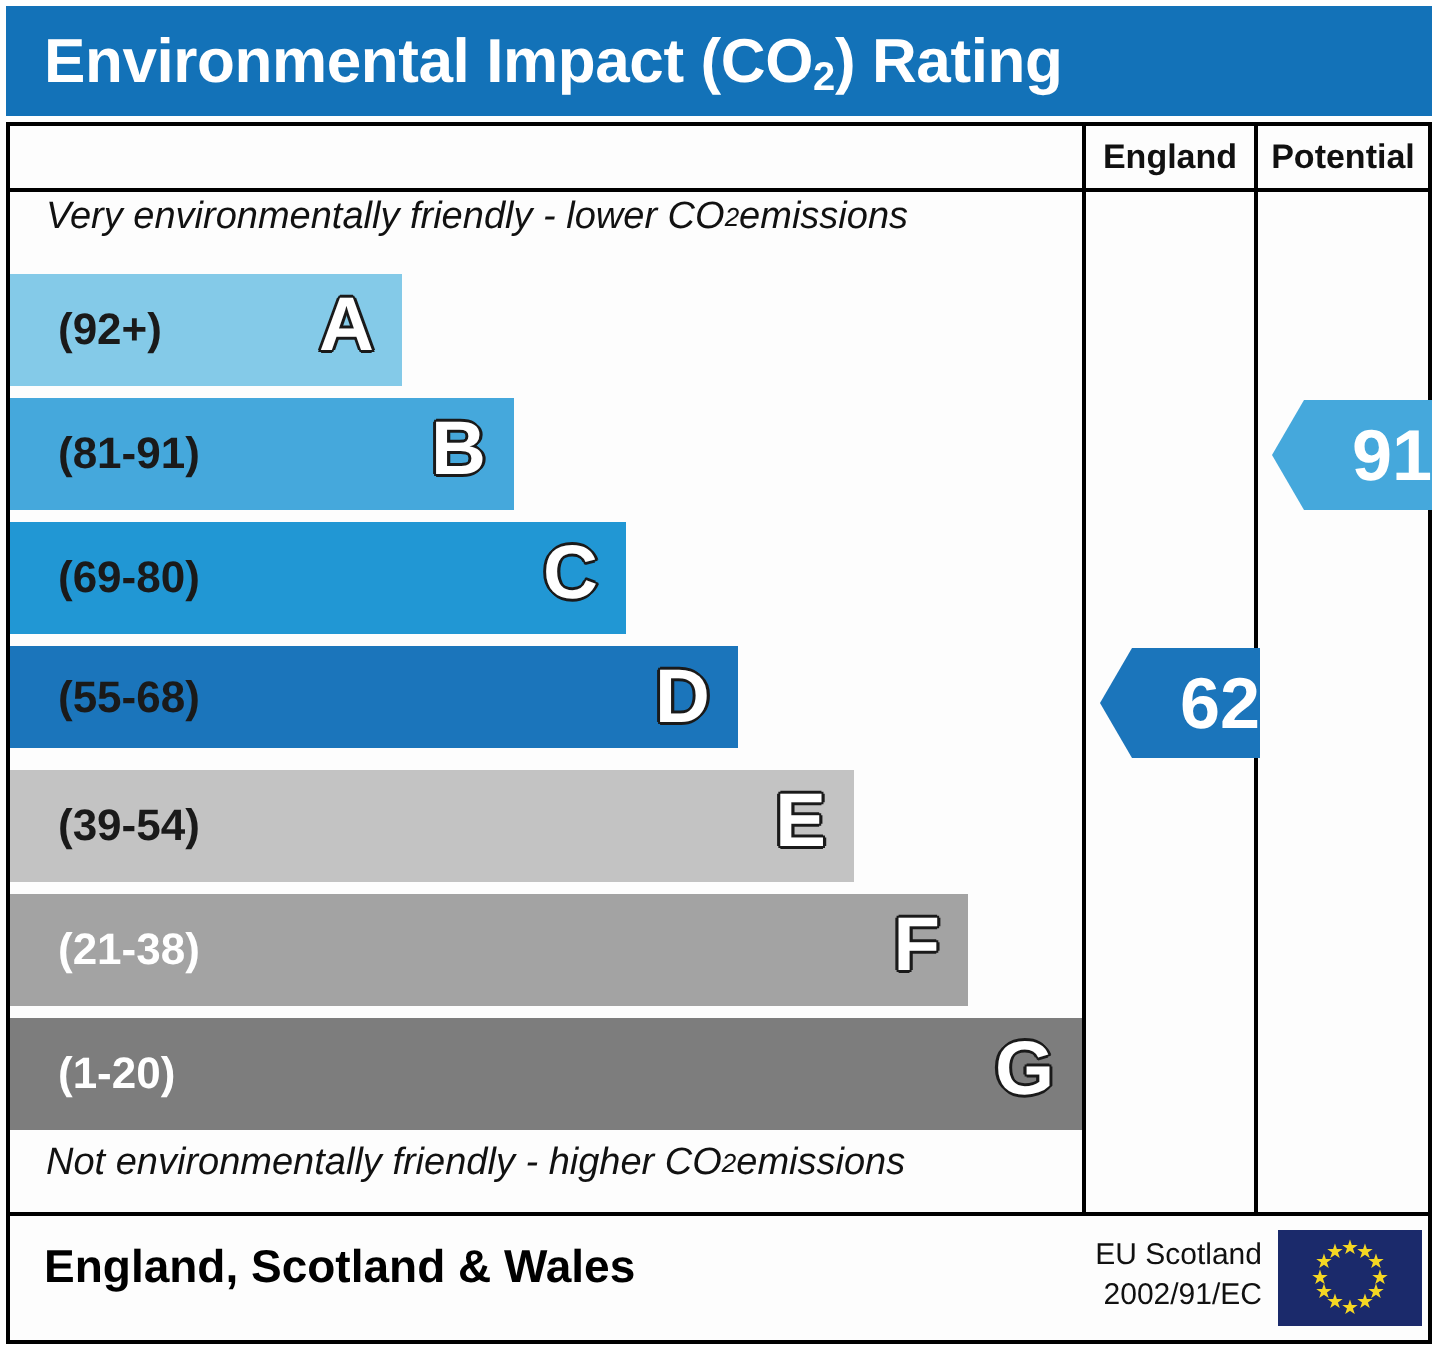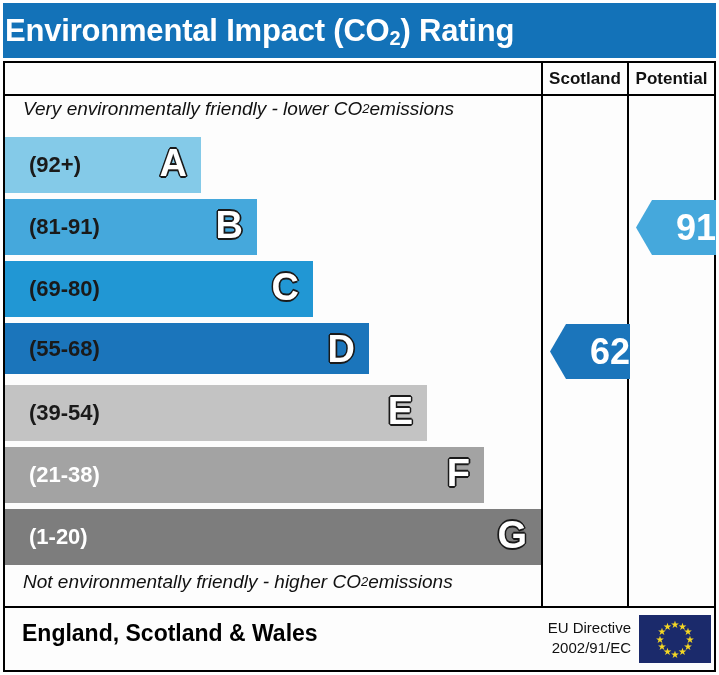--- a/index.html
+++ b/index.html
@@ -30,21 +30,21 @@
     height: 55px;
     background: #1372b8;
     box-sizing: border-box;
     display: flex;
     align-items: center;
   }
   .title-text {
     color: #ffffff;
     font-size: 31px;
     font-weight: bold;
-    padding-left: 2px;
+    padding-left: 19px;
     letter-spacing: -0.2px;
     white-space: nowrap;
   }
   .title-text sub {
     font-size: 20px;
     vertical-align: baseline;
     position: relative;
     top: 4px;
   }
 
@@ -227,21 +227,21 @@
 
   <div class="title-bar">
     <div class="title-text">
       <span>Environmental Impact (CO</span><sub>2</sub><span>) Rating</span>
     </div>
   </div>
 
   <div class="grid">
 
     <div class="col-head-row">
-      <div class="col-head current">Scotland</div>
+      <div class="col-head current">England</div>
       <div class="col-head potential">Potential</div>
     </div>
 
     <div class="vline v1"></div>
     <div class="vline v2"></div>
 
     <div class="caption top">
       <span>Very environmentally friendly - lower CO</span>
         <sub>2</sub>
         <span> emissions</span>
@@ -289,21 +289,21 @@
 
     <div class="caption bottom">
       <span>Not environmentally friendly - higher CO</span>
         <sub>2</sub>
         <span> emissions</span>
     </div>
 
     <div class="footer">
       <div class="footer-region">England, Scotland &amp; Wales</div>
       <div class="footer-directive">
-        <div>EU Directive</div>
+        <div>EU Scotland</div>
         <div>2002/91/EC</div>
       </div>
       <div class="eu-flag">
           <span class="star" style="color: rgb(245, 215, 35); left: 31.5px; top: 4.5px;">★</span>
           <span class="star" style="color: rgb(245, 215, 35); left: 39px; top: 6.50962px;">★</span>
           <span class="star" style="color: rgb(245, 215, 35); left: 44.4904px; top: 12px;">★</span>
           <span class="star" style="color: rgb(245, 215, 35); left: 46.5px; top: 19.5px;">★</span>
           <span class="star" style="color: rgb(245, 215, 35); left: 44.4904px; top: 27px;">★</span>
           <span class="star" style="color: rgb(245, 215, 35); left: 39px; top: 32.4904px;">★</span>
           <span class="star" style="color: rgb(245, 215, 35); left: 31.5px; top: 34.5px;">★</span>

